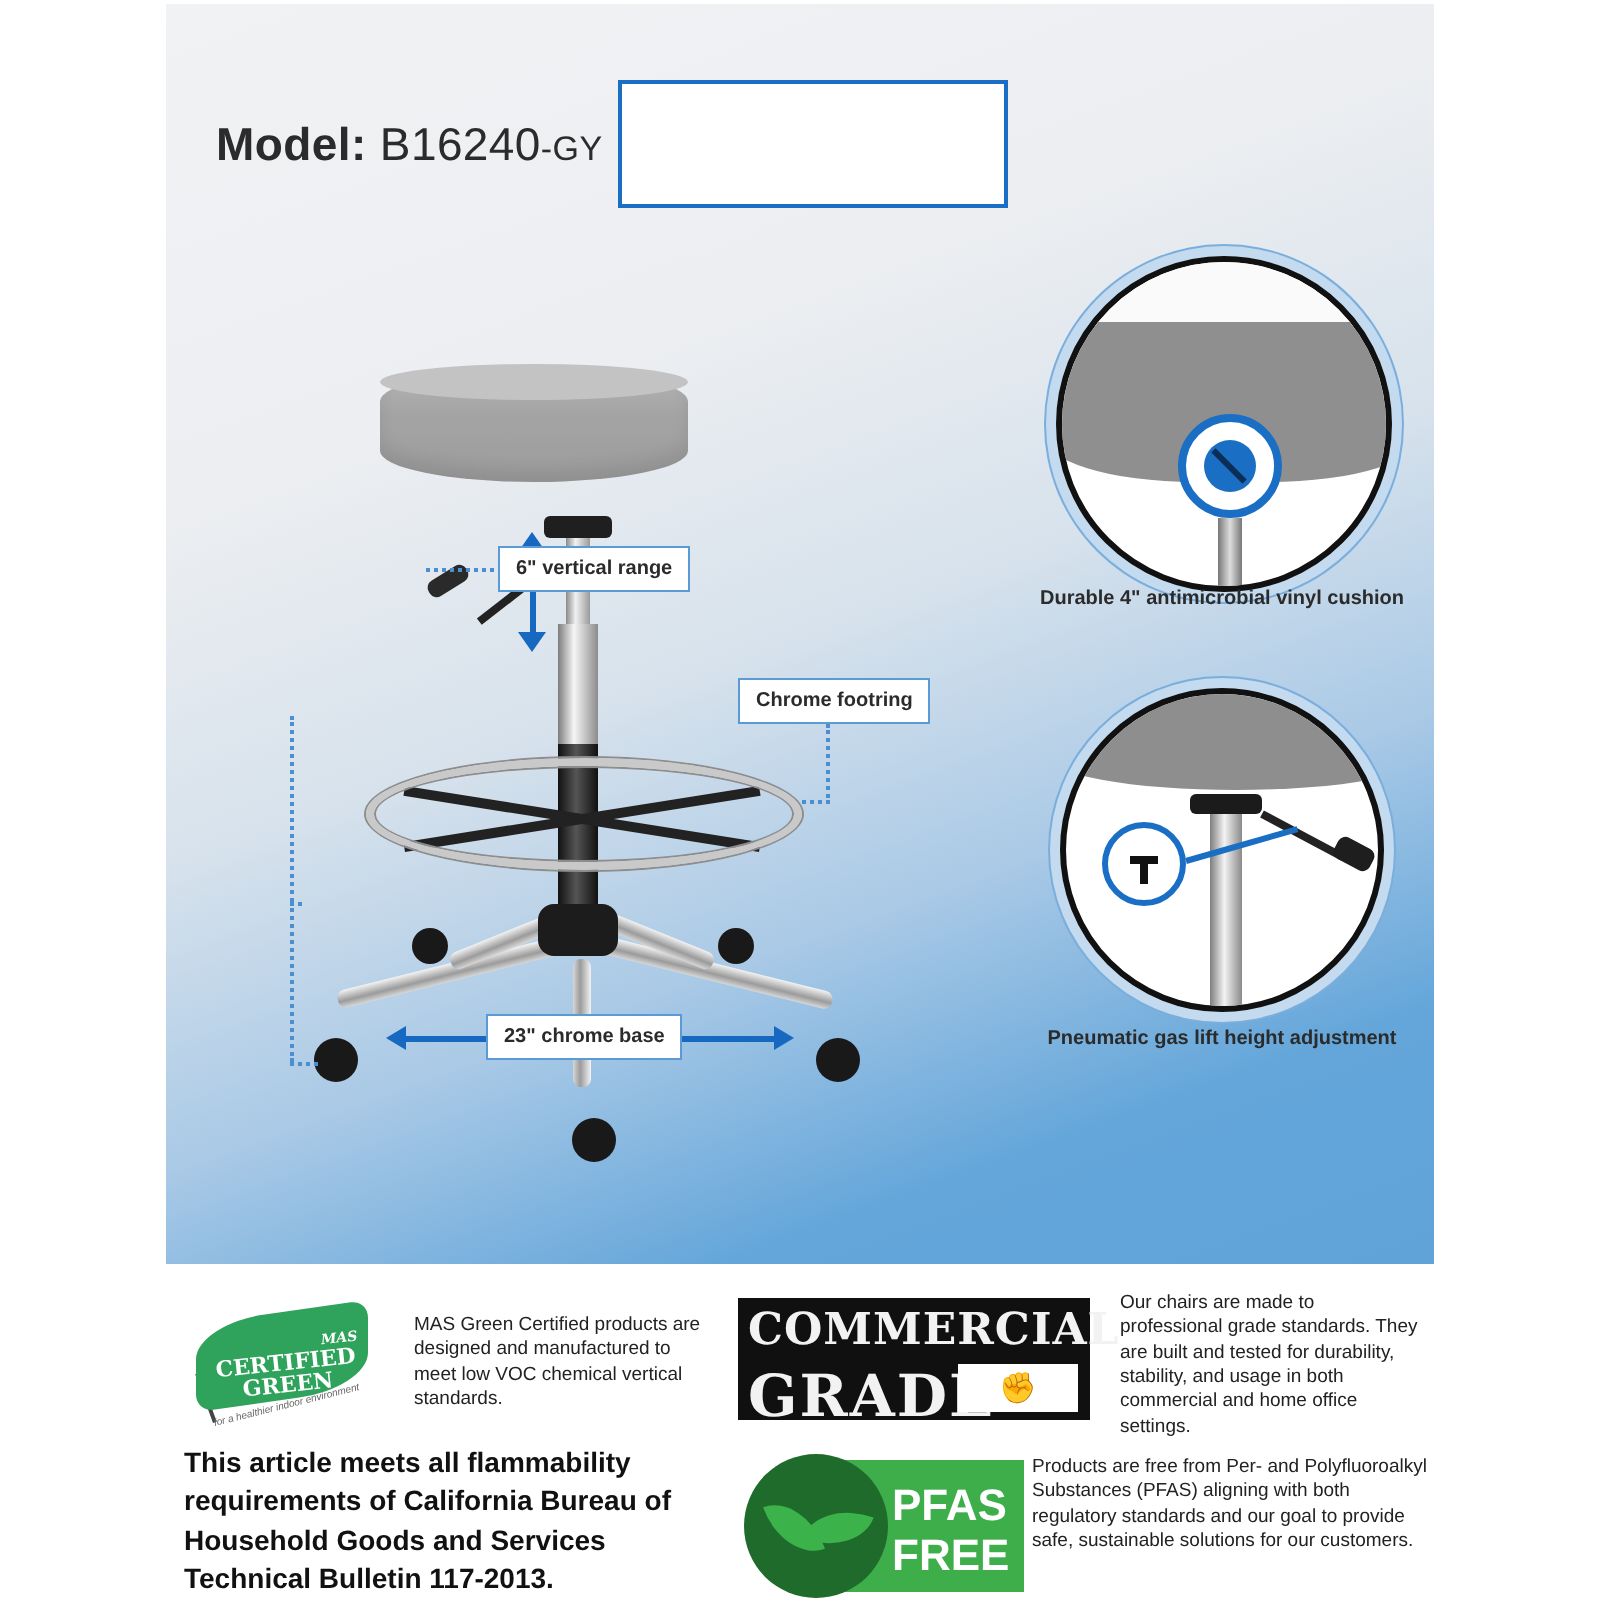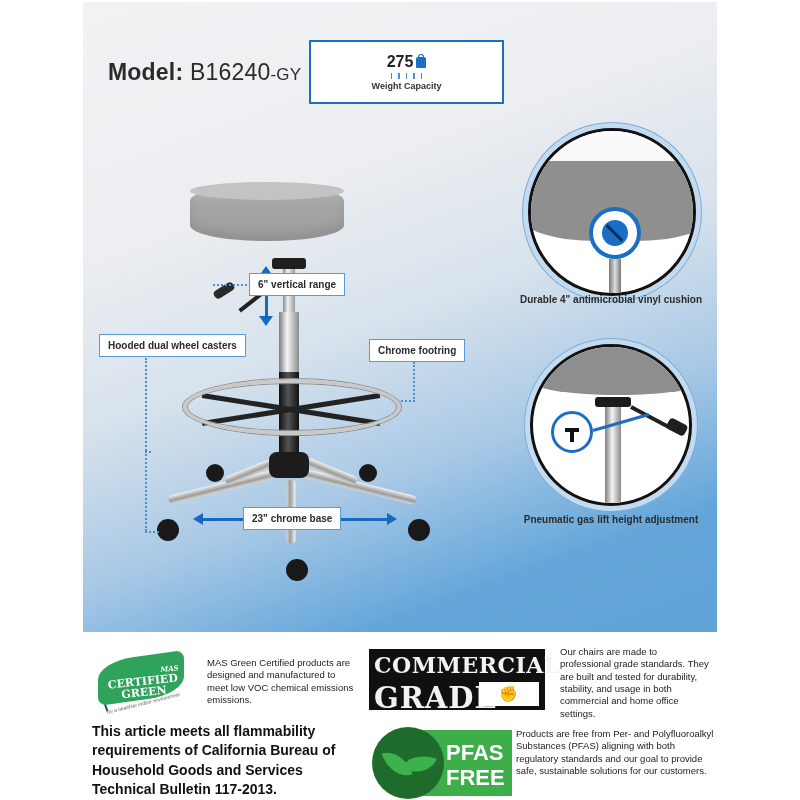--- a/index.html
+++ b/index.html
@@ -109,34 +109,20 @@
 <body>
 
 <div class="panel">
 
   <div class="model">
     <b>Model:</b>
     <span>B16240</span><span class="suffix">-GY</span>
   </div>
 
   <div class="spec-badge">
-    <div class="spec-weight">
-      <div class="big">
-          <span>275</span>
-          <span class="lb-icon"></span>
-        </div>
-      <div class="ticks">
-          <span></span>
-          <span></span>
-          <span></span>
-          <span></span>
-          <span></span>
-        </div>
-      <div class="lbl">Weight Capacity</div>
-    </div>
   </div>
 
   <div>
     <div class="lever"></div>
     <div class="lever-knob"></div>
     <div class="gas-upper"></div>
     <div class="gas-lower"></div>
     <div class="gas-black"></div>
     <div class="strut" style="left:118px; top:405px; width:180px; transform:rotate(9deg);"></div>
     <div class="strut" style="left:118px; top:405px; width:180px; transform:rotate(-9deg);"></div>
@@ -154,21 +140,20 @@
     <div class="caster" style="left:276px; top:462px; width:18px; height:18px;"></div>
     <div class="seat"></div>
     <div class="seat-top"></div>
     <div class="mech"></div>
   </div>
 
   <div class="arrow-v"></div>
   <div class="dots-h" style="left:130px; top:282px; width:38px;"></div>
   <div class="callout" style="left:166px; top:271px;">6" vertical range</div>
 
-  <div class="callout" style="left:16px; top:332px;">Hooded dual wheel casters</div>
   <div class="dots-v" style="left:62px; top:356px; height:93px;"></div>
   <div class="dots-h" style="left:62px; top:449px; width:6px;"></div>
   <div class="dots-v" style="left:62px; top:449px; height:80px;"></div>
   <div class="dots-h" style="left:62px; top:529px; width:14px;"></div>
 
   <div class="callout" style="left:286px; top:337px;">Chrome footring</div>
   <div class="dots-v" style="left:330px; top:360px; height:40px;"></div>
   <div class="dots-h" style="left:318px; top:398px; width:14px;"></div>
 
   <div class="arrow-h left" style="left:118px; top:516px; width:42px;"></div>
@@ -203,21 +188,21 @@
 <div class="cert-logo">
   <div class="cert-pole"></div>
   <div class="cert-flag"></div>
   <div class="cert-text">
     <span class="mas">MAS</span>
     <span>CERTIFIED</span><br>
     <span>GREEN</span>
   </div>
   <div class="cert-tag">for a healthier indoor environment</div>
 </div>
-<div class="text-block" style="left:207px; top:657px; width:148px;">MAS Green Certified products are designed and manufactured to meet low VOC chemical emissions emissions.</div>
+<div class="text-block" style="left:207px; top:657px; width:148px;">MAS Green Certified products are designed and manufactured to meet low VOC chemical vertical standards.</div>
 
 <div class="commercial">
   <div class="l1">COMMERCIAL</div>
   <div class="l2">GRADE</div>
   <div class="fist">✊</div>
 </div>
 <div class="text-block" style="left:560px; top:646px; width:150px;">Our chairs are made to professional grade standards. They are built and tested for durability, stability, and usage in both commercial and home office settings.</div>
 
 <div class="flamm" style="width:260px;">This article meets all flammability requirements of California Bureau of Household Goods and Services Technical Bulletin 117-2013.</div>
 

